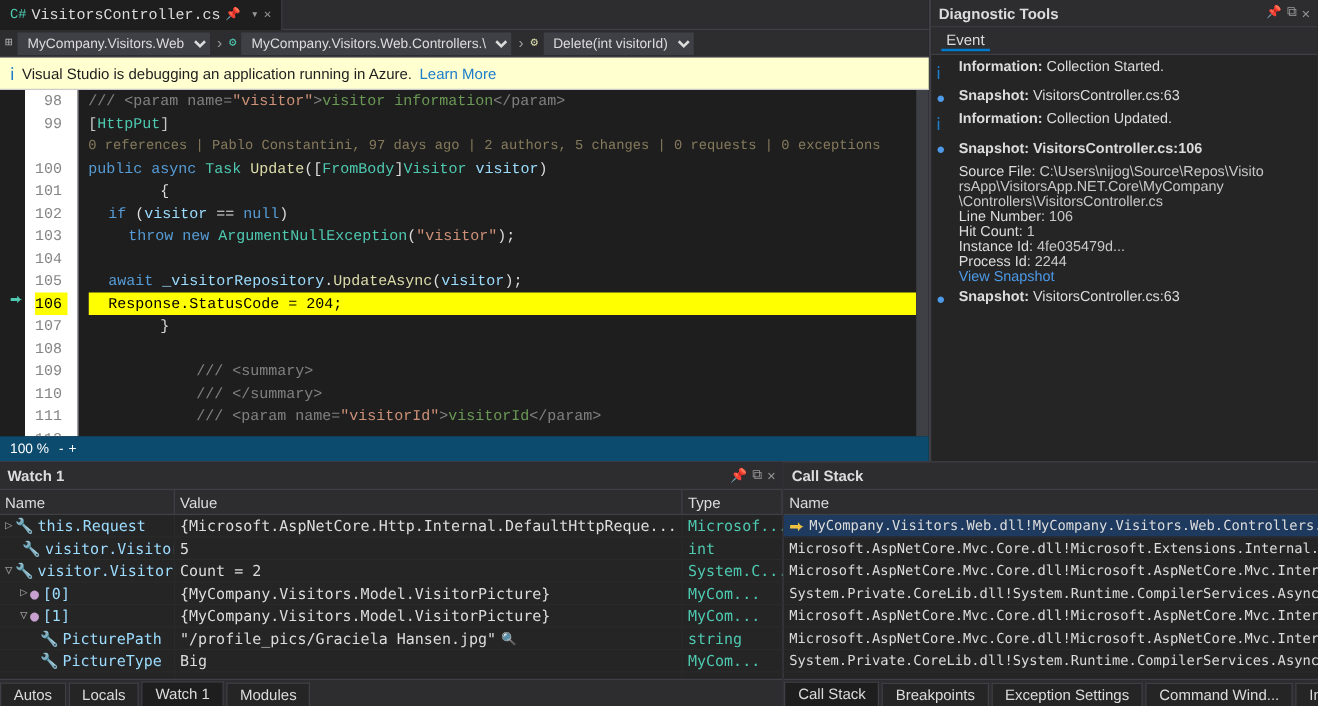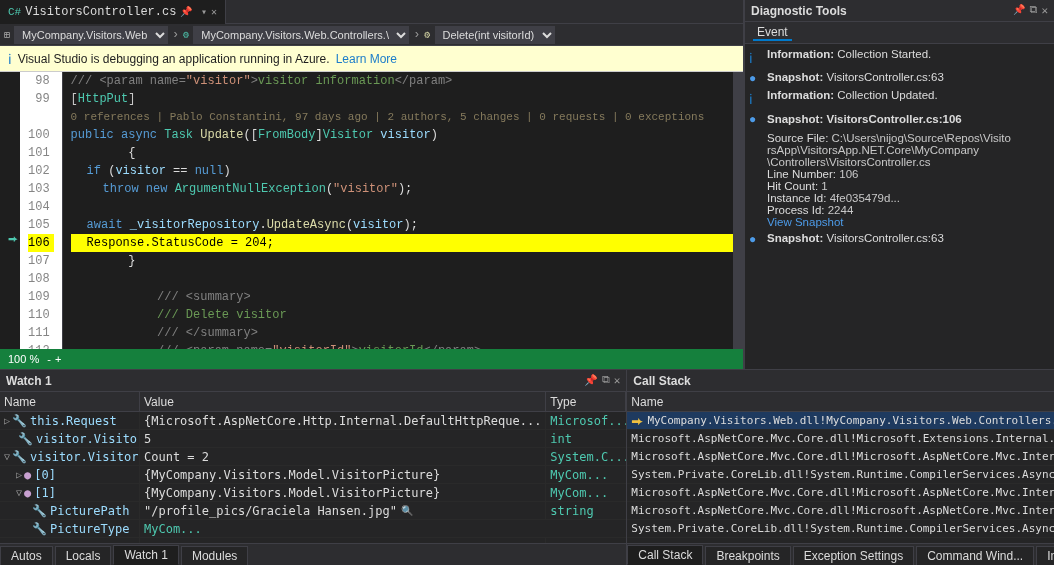--- a/index.html
+++ b/index.html
@@ -20,21 +20,21 @@
     .info-bar { background: #ffffd0; color: #1e1e1e; padding: 3px 8px; display: flex; align-items: center; gap: 6px; font-size: 12px; font-family: Segoe UI, sans-serif; border-bottom: 1px solid #ccc; }
     .info-icon { color: #1c7dca; font-size: 14px; }
     .learn-more { color: #1c7dca; text-decoration: none; }
     .code-area { flex: 1; overflow: hidden; position: relative; display: flex; }
     .line-numbers { background: #ffffff; color: #858585; padding: 0 8px; text-align: right; user-select: none; min-width: 40px; border-right: 1px solid #3f3f46; }
     .code-lines { flex: 1; overflow: hidden; padding-left: 8px; }
     .code-line { height: 18px; display: flex; align-items: center; white-space: pre; font-size: 12px; }
     .line-num { height: 18px; display: flex; align-items: center; justify-content: flex-end; font-size: 12px; padding-right: 4px; }
     .gutter { width: 20px; background: #1e1e1e; position: relative; }
     .gutter-icon { position: absolute; right: 2px; color: #4ec9b0; font-size: 10px; }
-    .editor-statusbar { background: #15803d; color: white; height: 20px; display: flex; align-items: center; padding: 0 8px; font-size: 11px; gap: 8px; font-family: Segoe UI, sans-serif; }
+    .editor-statusbar { background: #0c4a6e; color: white; height: 20px; display: flex; align-items: center; padding: 0 8px; font-size: 11px; gap: 8px; font-family: Segoe UI, sans-serif; }
     .scrollbar-v { width: 10px; background: #3f3f46; }
 
     
     .xml-gray { color: #808080; }
     .xml-green { color: #6a9955; }
     .keyword { color: #569cd6; }
     .type-name { color: #4ec9b0; }
     .string-val { color: #ce9178; }
     .method-name { color: #dcdcaa; }
     .param-val { color: #9cdcfe; }
@@ -195,21 +195,20 @@
           <div class="code-line"></div>
           <div class="code-line">
             <span style="padding-left:16px;"></span><span class="keyword">await</span><span> </span><span class="param-val">_visitorRepository</span><span>.</span><span class="method-name">UpdateAsync</span><span>(</span><span class="param-val">visitor</span><span>);</span>
           </div>
           <div class="code-line yellow-line">
             <span style="padding-left:16px;"></span><span>Response.StatusCode = 204;</span>
           </div>
           <div class="code-line"><span>        }</span></div>
           <div class="code-line"></div>
           <div class="code-line"><span class="xml-gray">            /// &lt;summary&gt;</span></div>
-          <div class="code-line"><span class="xml-green">            /// Delete visitor</span></div>
           <div class="code-line"><span class="xml-gray">            /// &lt;/summary&gt;</span></div>
           <div class="code-line">
             <span class="xml-gray">            /// &lt;param name=</span><span class="string-val">"visitorId"</span><span class="xml-gray">&gt;</span><span class="xml-green">visitorId</span><span class="xml-gray">&lt;/param&gt;</span>
           </div>
         </div>
 
         <div class="scrollbar-v"></div>
       </div>
 
       <div class="editor-statusbar">
@@ -349,20 +348,21 @@
             <span style="margin-left:4px; color:#999; font-size:10px;">🔍</span>
           </div>
           <div class="watch-cell type">string</div>
         </div>
 
         <div class="watch-row">
           <div class="watch-cell name watch-indent2">
             <span style="color:#c8a0d0; margin-right:3px;">🔧</span>
             <span>PictureType</span>
           </div>
+          <div class="watch-cell value">Big</div>
           <div class="watch-cell type">MyCom...</div>
         </div>
 
         <div class="watch-row">
           <div class="watch-cell name">
             
             
             
           </div>
           <div class="watch-cell value"></div>

